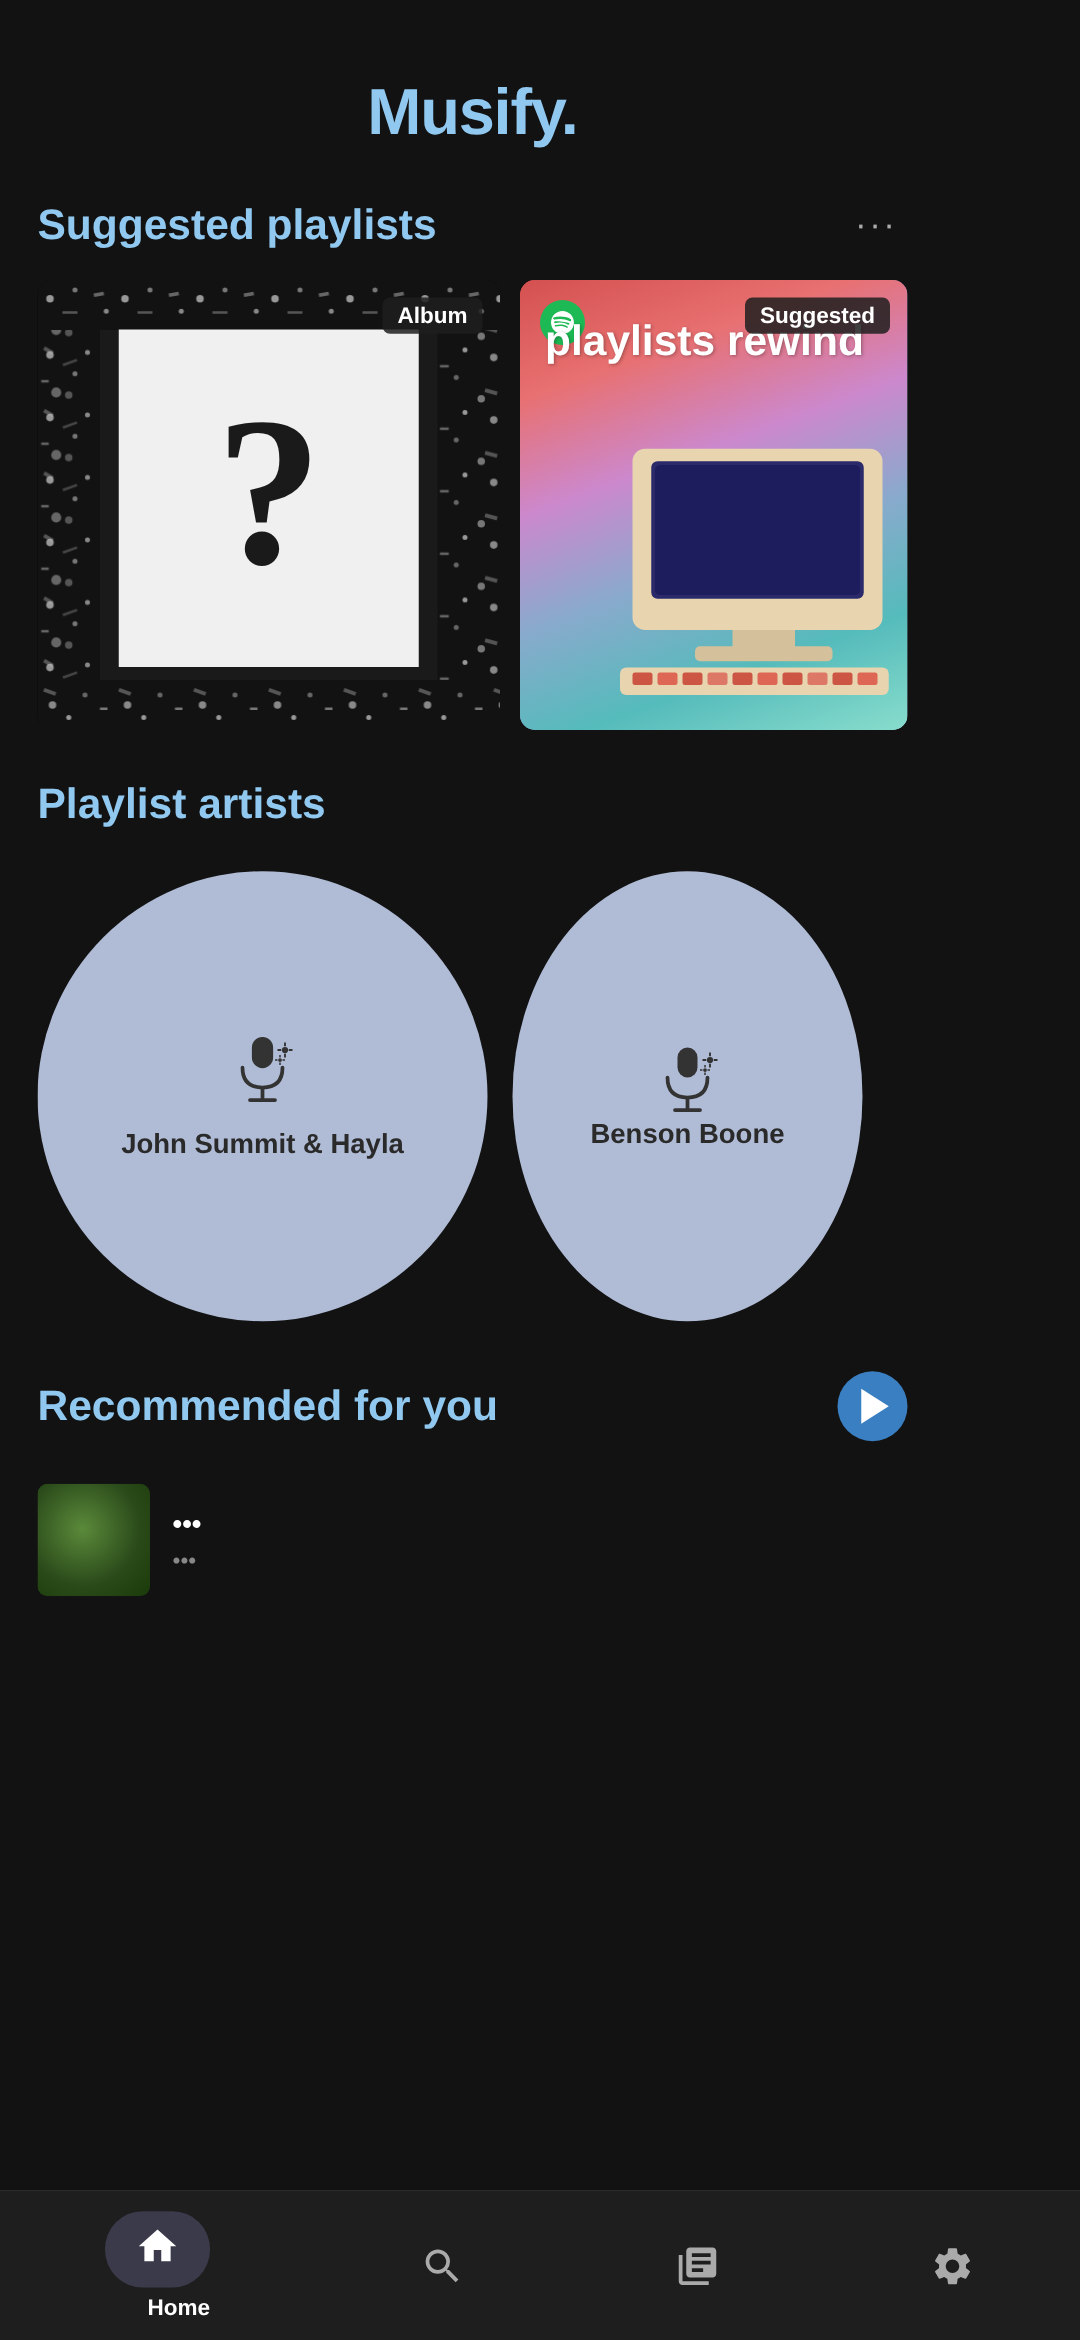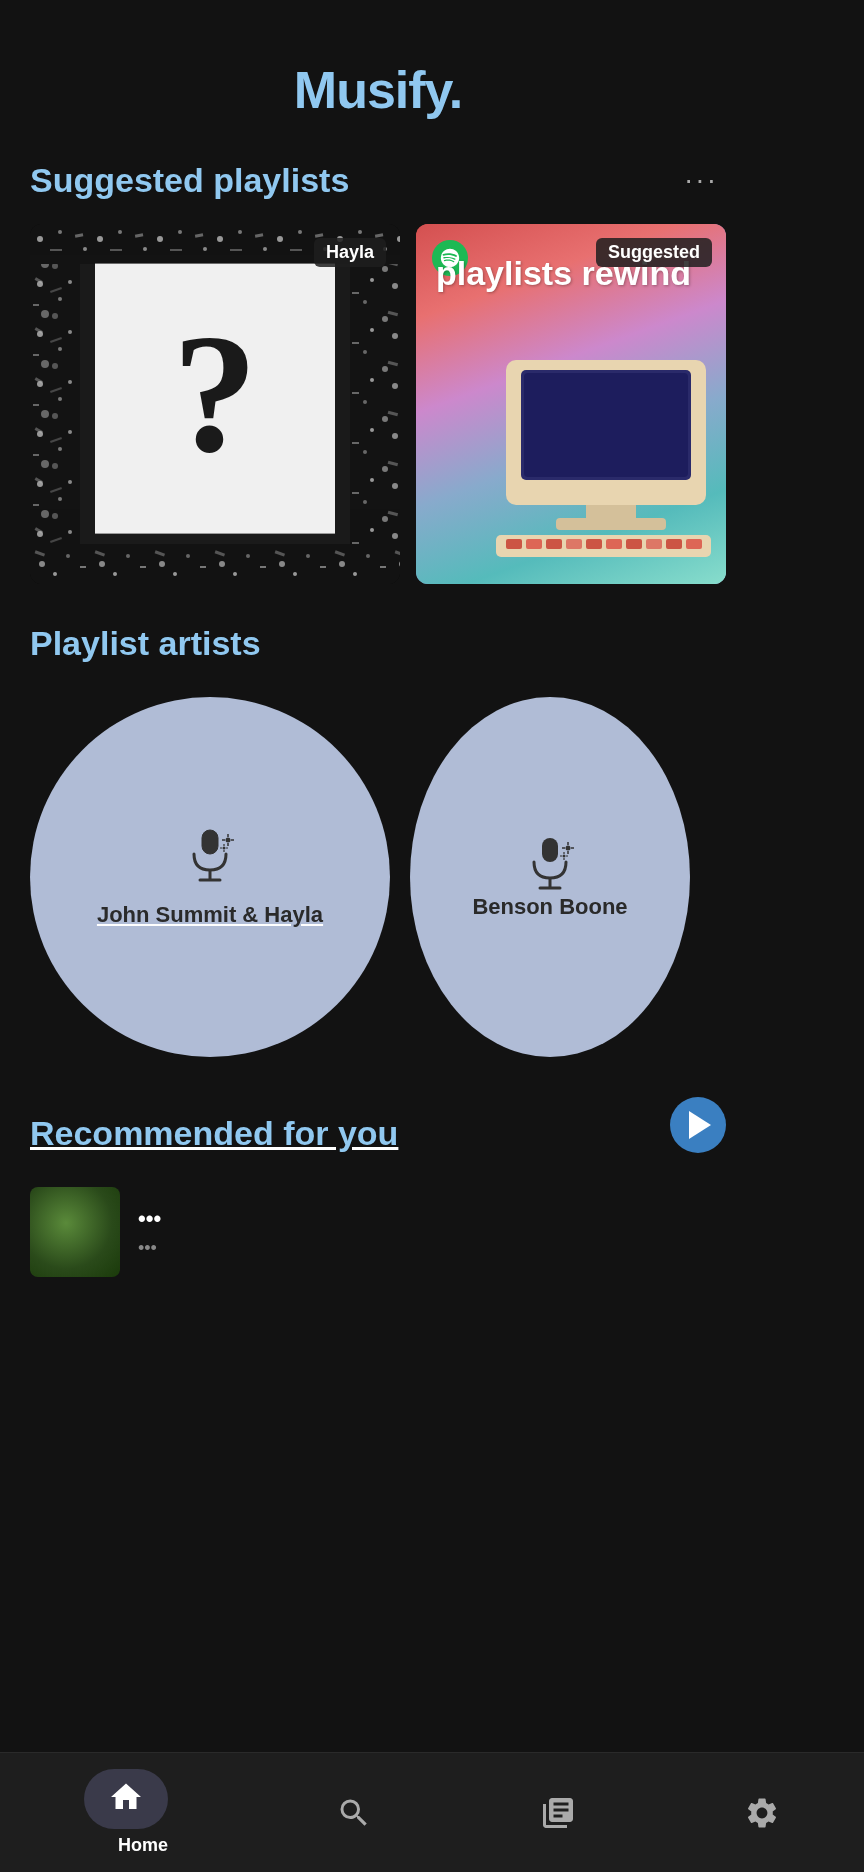--- a/index.html
+++ b/index.html
@@ -170,21 +170,20 @@
       width: 360px;
       height: 360px;
       border-radius: 50%;
       background: #b0bcd6;
       display: flex;
       flex-direction: column;
       align-items: center;
       justify-content: center;
       cursor: pointer;
       gap: 16px;
-      text-decoration: underline;
     }
 
     .artist-card-partial {
       flex: 0 0 auto;
       width: 280px;
       height: 360px;
       border-radius: 50%;
       background: #b0bcd6;
       display: flex;
       flex-direction: column;
@@ -203,24 +202,23 @@
       padding: 0 20px;
     }
 
     
     .recommended-section {
       padding: 20px 30px 10px;
     }
 
     .recommended-header {
       display: flex;
-      align-items: flex-end;
+      align-items: center;
       justify-content: space-between;
       margin-bottom: 24px;
-      text-decoration: underline;
     }
 
     .recommended-title {
       font-size: 34px;
       font-weight: 800;
       color: #90c8f0;
     }
 
     .play-circle-btn {
       width: 56px;
@@ -400,21 +398,21 @@
                 <circle cx="25" cy="30" r="2" fill="white" opacity="0.8"></circle>
                 <rect x="5" y="8" width="10" height="3" fill="white" opacity="0.4" transform="rotate(20 10 9)"></rect>
               </pattern>
             </defs>
           </svg>
 
           <div style="position:absolute;top:50%;left:50%;transform:translate(-50%,-52%);width:240px;height:270px;background:#f0f0f0;display:flex;align-items:center;justify-content:center;">
             <span style="font-size:170px;font-weight:900;color:#1a1a1a;font-family:Georgia,serif;line-height:1;margin-top:-10px;">?</span>
           </div>
         </div>
-        <div class="badge">Hayla</div>
+        <div class="badge">Album</div>
       </div>
 
       <div class="internet-rewind-card">
         <div class="internet-rewind-card-inner">
 
           <div class="spotify-logo">
             <svg class="spotify-icon" viewBox="0 0 24 24">
               <path d="M12 2C6.48 2 2 6.48 2 12s4.48 10 10 10 10-4.48 10-10S17.52 2 12 2zm4.64 14.36c-.2.32-.62.42-.94.22-2.58-1.58-5.82-1.94-9.64-1.06-.36.08-.72-.14-.8-.5-.08-.36.14-.72.5-.8 4.18-.96 7.76-.54 10.66 1.22.32.2.42.62.22.92zm1.24-2.76c-.26.4-.78.52-1.18.26-2.96-1.82-7.46-2.34-10.96-1.28-.44.12-.9-.12-1.02-.56-.12-.44.12-.9.56-1.02 4-.08 8.96.48 12.34 1.46.4.26.52.78.26 1.14zm.1-2.88c-3.54-2.1-9.38-2.3-12.76-1.27-.54.16-1.1-.14-1.26-.68-.16-.54.14-1.1.68-1.26 3.88-1.18 10.34-.94 14.42 1.46.5.3.66.94.36 1.44-.3.5-.94.66-1.44.36z"></path>
             </svg>
           </div>

